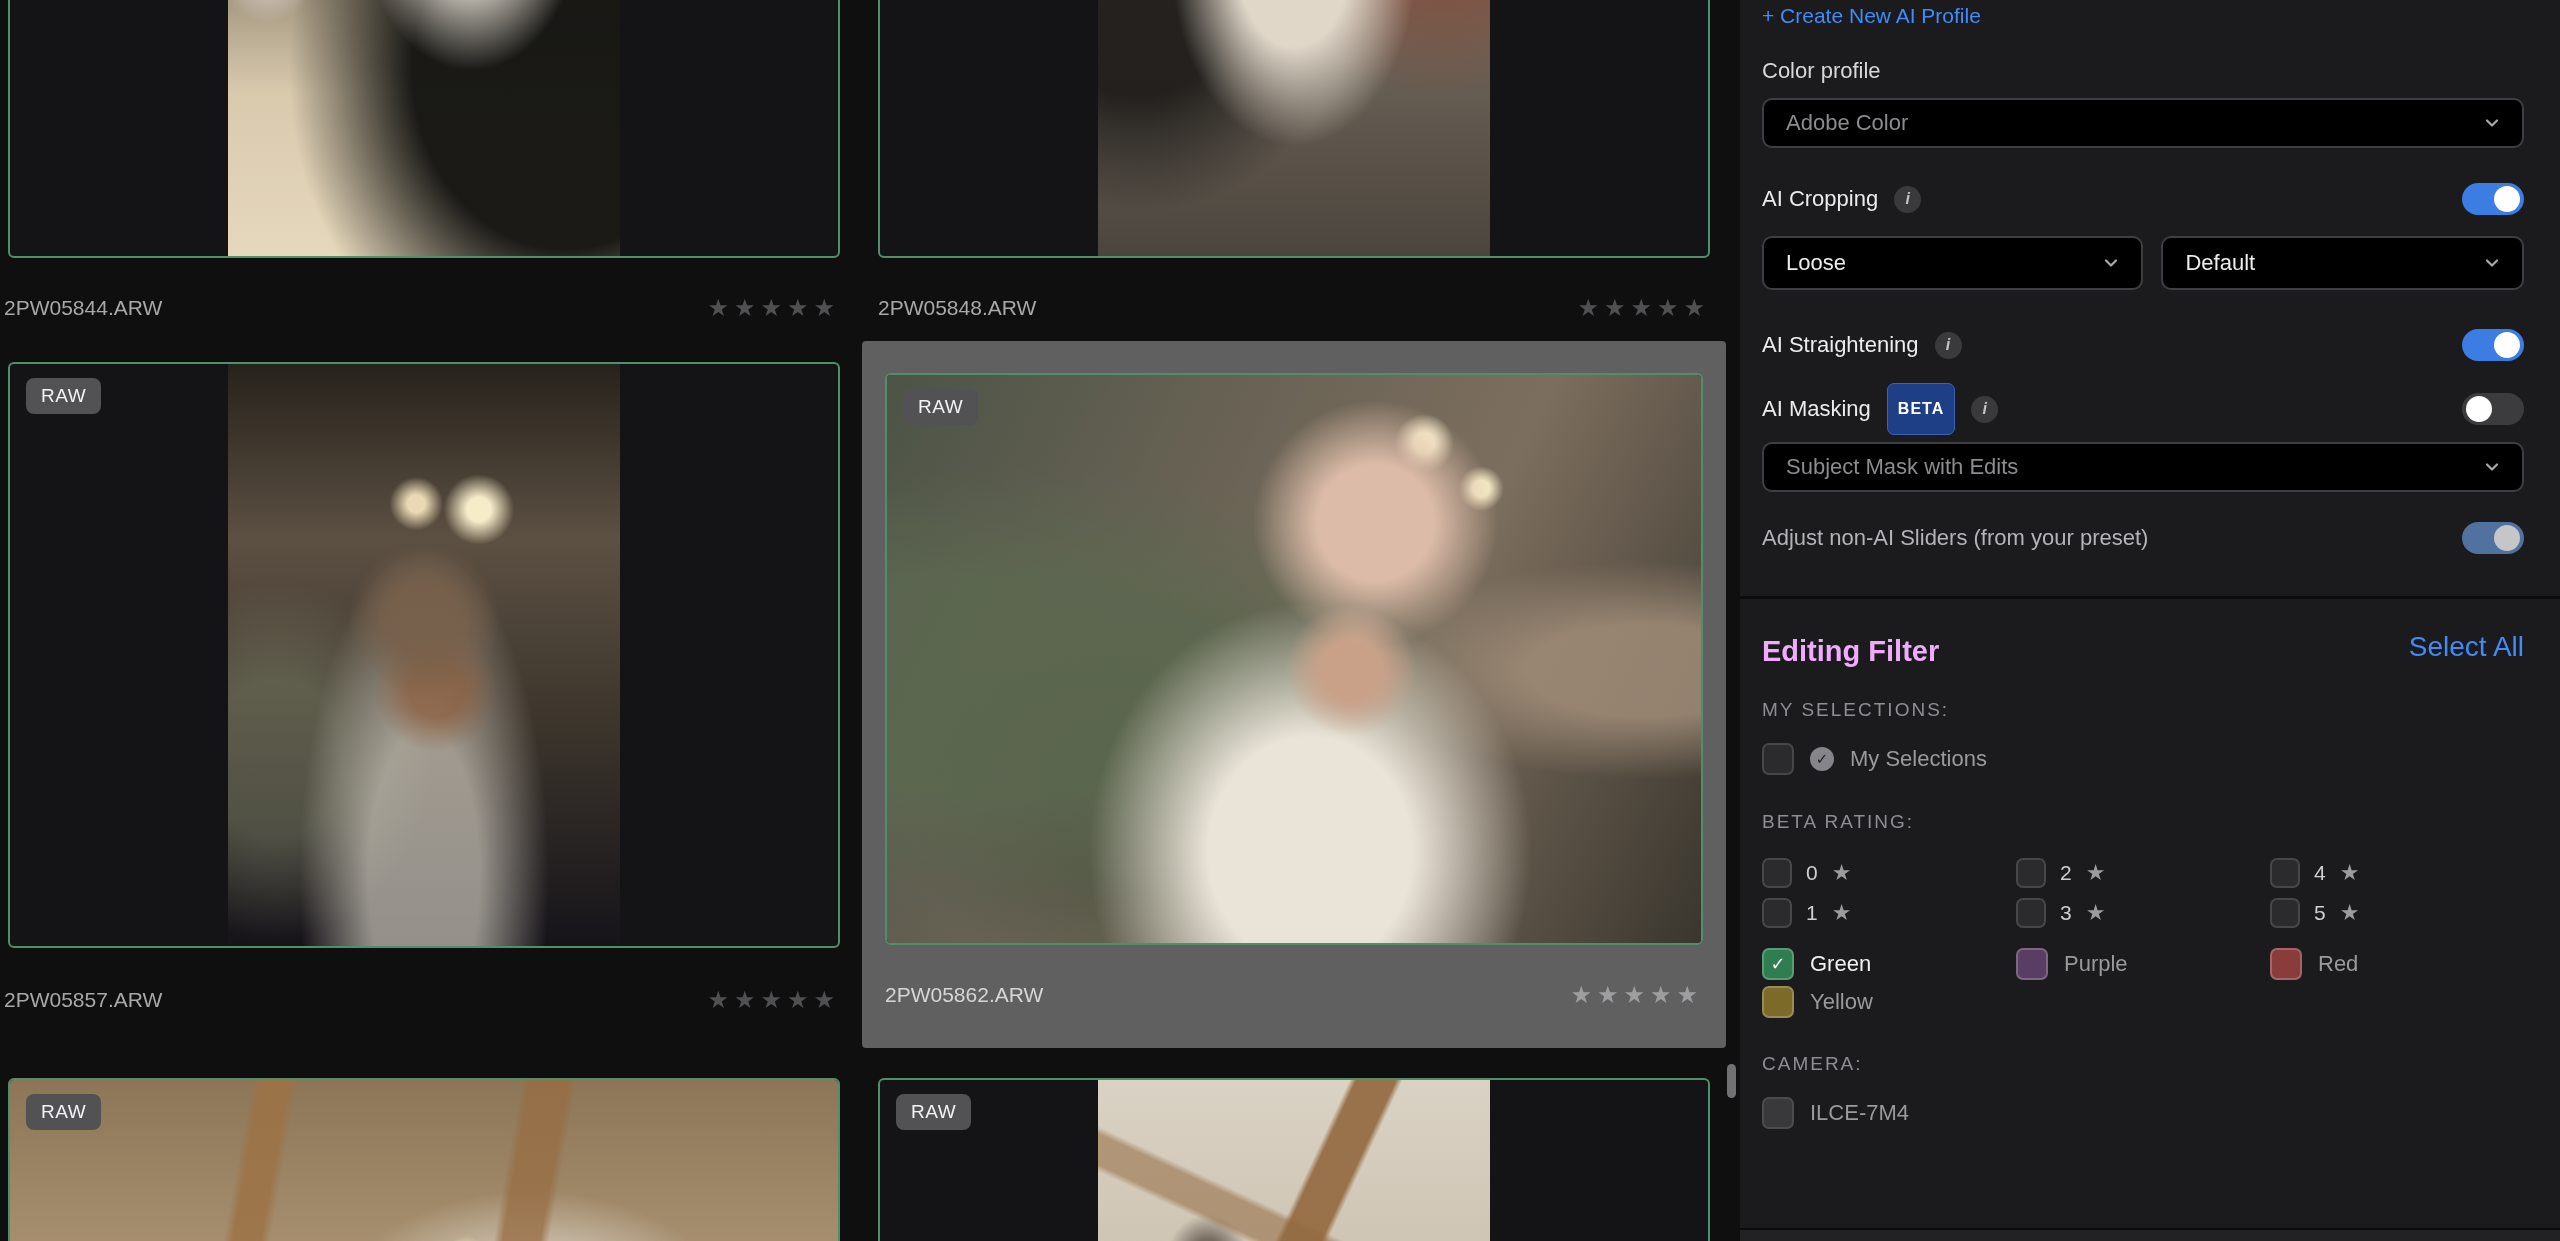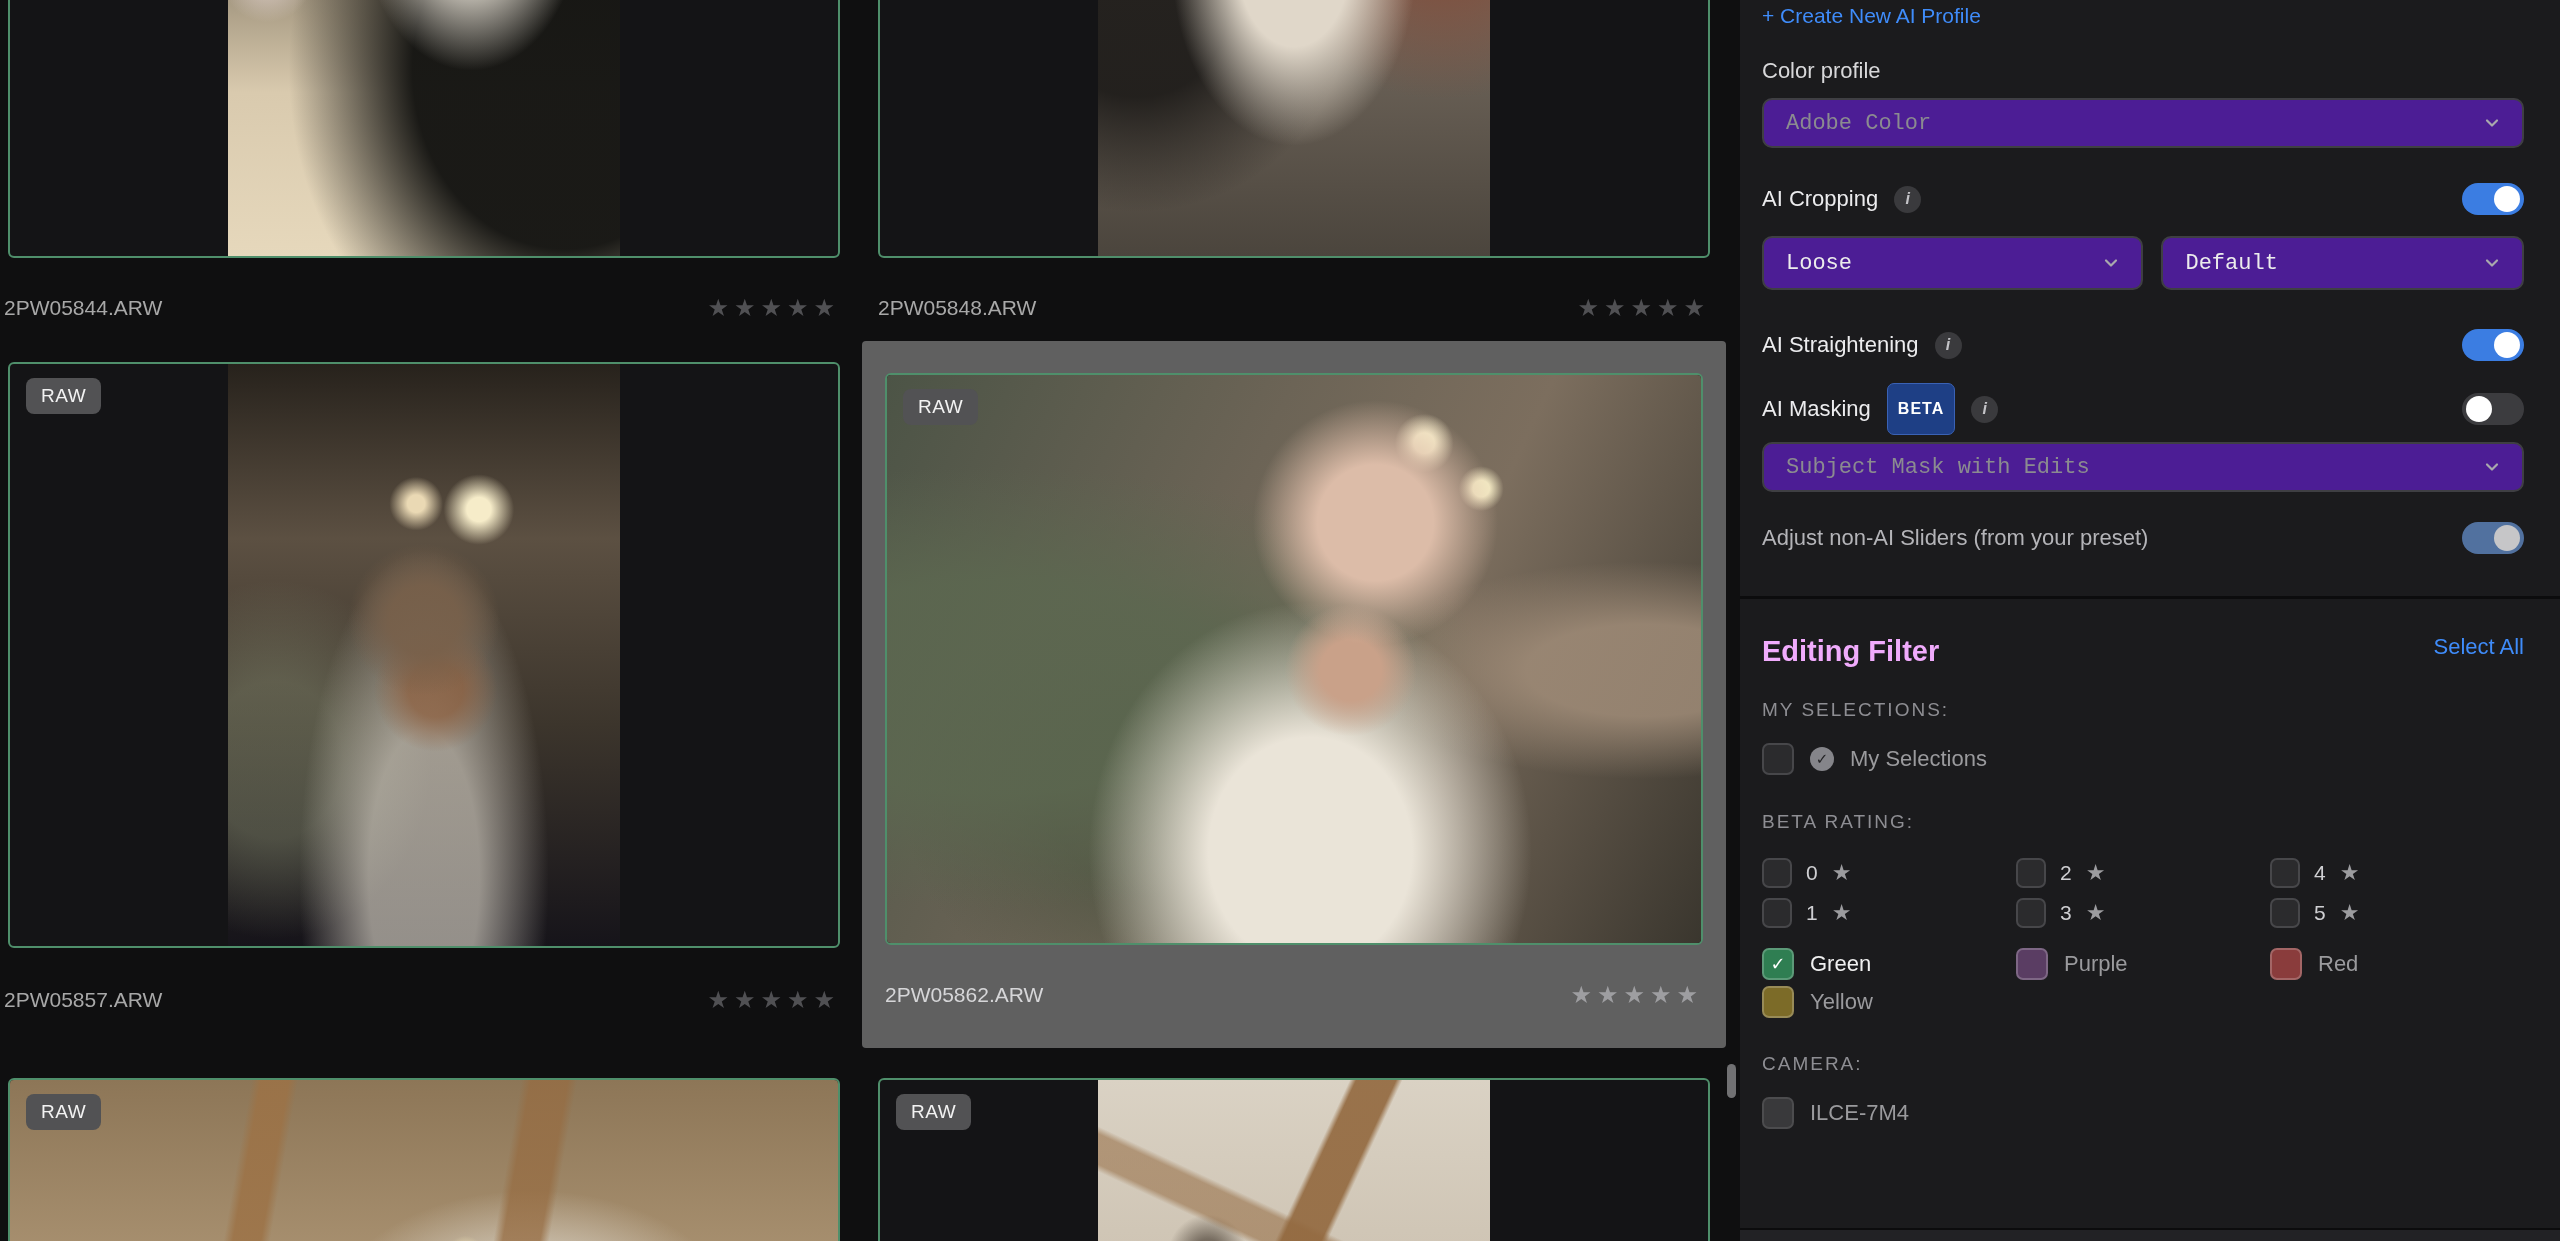--- a/index.html
+++ b/index.html
@@ -76,21 +76,21 @@
 
   
   .scroll-thumb{position:absolute;left:1727px;top:1064px;width:9px;height:34px;background:#717173;border-radius:5px;}
 
   
   #panel{position:absolute;left:1740px;top:0;width:820px;height:1241px;background:#1b1b1d;
          box-sizing:border-box;padding:4px 36px 0 22px;}
   .link{color:#3f8cfa;font-size:21px;line-height:24px;cursor:pointer;}
   .field-label{margin-top:30px;font-size:22px;line-height:26px;color:#d8d8da;}
   .dropdown{box-sizing:border-box;display:flex;align-items:center;justify-content:space-between;
-      height:50px;margin-top:14px;padding:0 22px;border:2px solid #3f3f43;border-radius:10px;background:#4c1d95;cursor:pointer;font-family:Liberation Mono, monospace;}
+      height:50px;margin-top:14px;padding:0 22px;border:2px solid #3f3f43;border-radius:10px;background:#000000;cursor:pointer;}
   .dropdown .dd-value{font-size:22px;color:#8b8b90;}
   .dropdown.bright .dd-value{color:#ececec;}
   .chev{width:16px;height:16px;flex:none;}
   .row{display:flex;align-items:center;justify-content:space-between;}
   .row-left{display:flex;align-items:center;gap:16px;}
   .ctl-label{font-size:22px;color:#ececee;}
   .info-icon{width:27px;height:27px;border-radius:50%;background:#3a3a3d;color:#c4c4c8;
       display:flex;align-items:center;justify-content:center;font-size:16px;font-style:italic;font-weight:700;}
   .beta-badge{background:#1e3f85;border:1px solid #3a62b5;color:#fff;font-size:16px;font-weight:700;
       letter-spacing:1px;padding:16px 10px;border-radius:7px;}
@@ -106,21 +106,21 @@
   .dd-row .dropdown:first-child{flex:1.06;}
   .dd-row .dropdown:last-child{flex:1;}
   .straight-row{margin-top:38px;height:34px;}
   .masking-row{margin-top:30px;height:34px;}
   .subject-dd{margin-top:16px;gap:13px;}
   .adjust-row{margin-top:28px;height:36px;}
   .adjust-row .ctl-label{color:#b4b4b8;}
   .divider{height:3px;background:#0c0c0d;margin:40px -36px 0 -22px;}
   .ef-row{margin-top:30px;height:36px;}
   .ef-title{font-size:29px;font-weight:700;color:#f0abfc;margin-top:8px;}
-  .select-all{font-size:22px;}
+  .select-all{font-size:28px;}
   .micro-h{margin-top:34px;font-size:19px;letter-spacing:2px;color:#8e8e93;}
   .check-row{display:flex;align-items:center;gap:16px;margin-top:20px;height:36px;cursor:pointer;}
   .checkbox{box-sizing:border-box;width:32px;height:32px;border-radius:7px;background:#2b2b2d;
       border:2px solid #47474a;flex:none;display:flex;align-items:center;justify-content:center;
       color:#fff;font-size:18px;cursor:pointer;}
   .checkbox .tick{display:none;}
   .checkbox.checked .tick{display:block;}
   .circle-check{width:24px;height:24px;border-radius:50%;background:#85858a;color:#232325;
       display:flex;align-items:center;justify-content:center;font-size:15px;font-weight:700;flex:none;}
   .check-row .opt-label{font-size:22px;color:#9a9a9d;}

